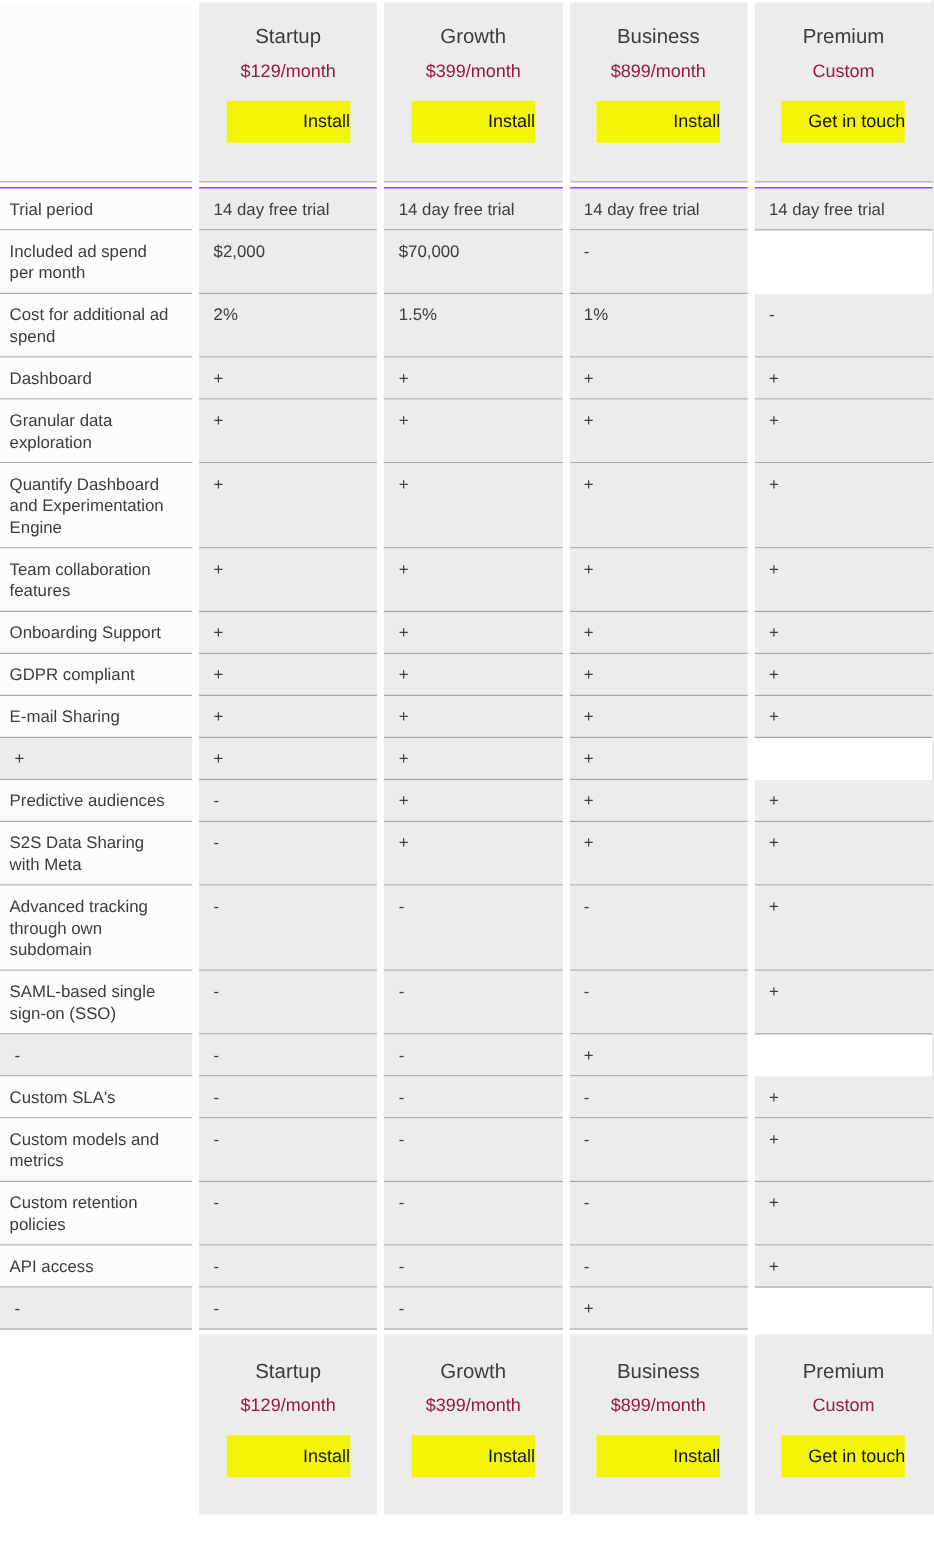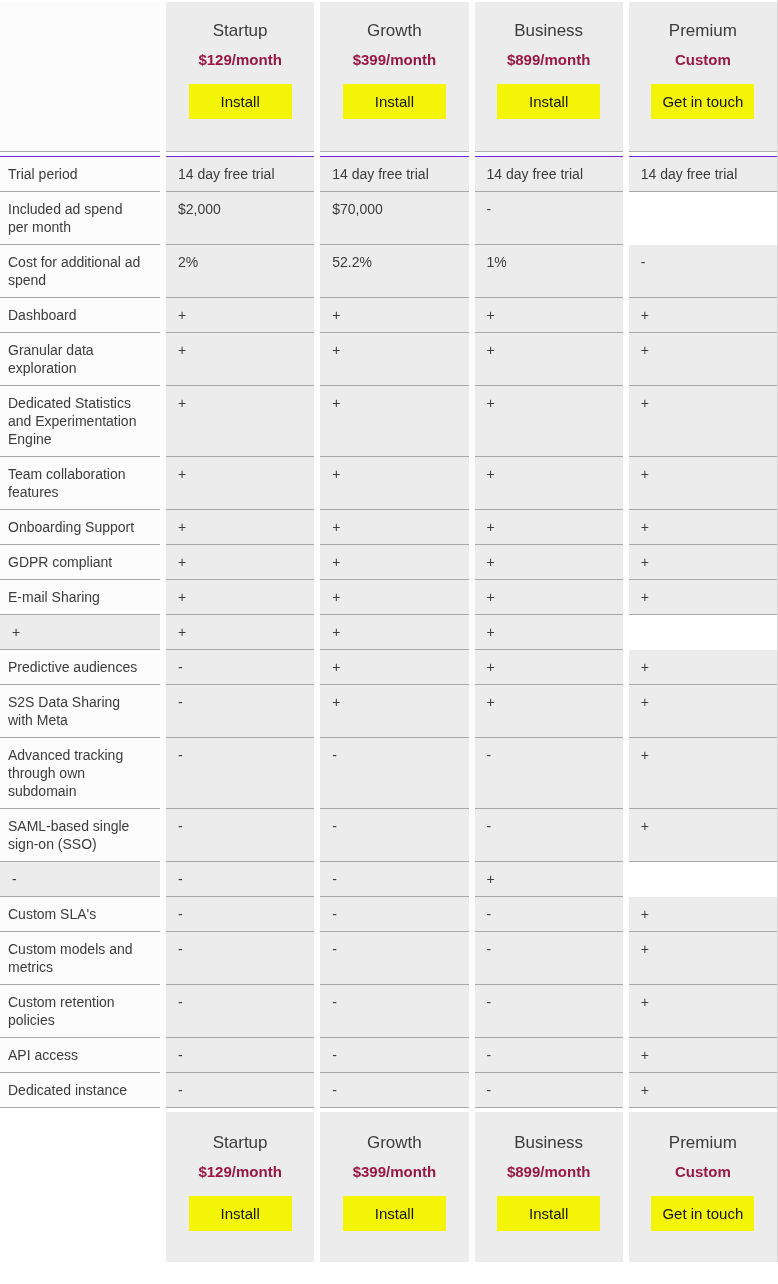--- a/index.html
+++ b/index.html
@@ -34,35 +34,36 @@
     border-bottom: 1px solid #a8a8a8;
   }
   .plan-name {
     font-size: 17px;
     line-height: 22px;
     color: #3c3c3c;
   }
   .plan-price {
     margin-top: 9px;
     font-size: 15px;
-    font-weight: bold;
+    font-weight: normal;
     color: #9b1743;
   }
   .cta {
     display: inline-block;
     margin-top: 16px;
     width: 103px;
     height: 35px;
     background: #f4f506;
     border: none;
     font-family: "Liberation Sans", sans-serif;
     font-size: 15px;
     color: #141414;
     cursor: pointer;
     padding: 0;
+    text-align: right;
   }
   
   .rows { margin-top: 4px; }
   .row .cell {
     font-size: 14px;
     line-height: 18px;
     padding: 8px 12px 8px 12px;
     border-bottom: 1px solid #a8a8a8;
   }
   .row:first-child .cell { border-top: 1px solid #6d28d9; }
@@ -123,40 +124,40 @@
   </div>
       <div class="grid row">
     <div class="cell label-cell">Included ad spend per month</div>
     <div class="cell value-cell">$2,000</div>
     <div class="cell value-cell">$70,000</div>
     <div class="cell value-cell">-</div>
   </div>
       <div class="grid row">
     <div class="cell label-cell">Cost for additional ad spend</div>
     <div class="cell value-cell">2%</div>
-    <div class="cell value-cell">52.2%</div>
+    <div class="cell value-cell">1.5%</div>
     <div class="cell value-cell">1%</div>
     <div class="cell value-cell">-</div>
   </div>
       <div class="grid row">
     <div class="cell label-cell">Dashboard</div>
     <div class="cell value-cell">+</div>
     <div class="cell value-cell">+</div>
     <div class="cell value-cell">+</div>
     <div class="cell value-cell">+</div>
   </div>
       <div class="grid row">
     <div class="cell label-cell">Granular data exploration</div>
     <div class="cell value-cell">+</div>
     <div class="cell value-cell">+</div>
     <div class="cell value-cell">+</div>
     <div class="cell value-cell">+</div>
   </div>
       <div class="grid row">
-    <div class="cell label-cell">Dedicated Statistics and Experimentation Engine</div>
+    <div class="cell label-cell">Quantify Dashboard and Experimentation Engine</div>
     <div class="cell value-cell">+</div>
     <div class="cell value-cell">+</div>
     <div class="cell value-cell">+</div>
     <div class="cell value-cell">+</div>
   </div>
       <div class="grid row">
     <div class="cell label-cell">Team collaboration features</div>
     <div class="cell value-cell">+</div>
     <div class="cell value-cell">+</div>
     <div class="cell value-cell">+</div>
@@ -245,21 +246,20 @@
     <div class="cell value-cell">+</div>
   </div>
       <div class="grid row">
     <div class="cell label-cell">API access</div>
     <div class="cell value-cell">-</div>
     <div class="cell value-cell">-</div>
     <div class="cell value-cell">-</div>
     <div class="cell value-cell">+</div>
   </div>
       <div class="grid row">
-    <div class="cell label-cell">Dedicated instance</div>
     <div class="cell value-cell">-</div>
     <div class="cell value-cell">-</div>
     <div class="cell value-cell">-</div>
     <div class="cell value-cell">+</div>
   </div>
     </div>
 
   <div class="grid ftr" id="footer-grid">
     <div class="label-corner"></div>
   <div class="plan-cell">

